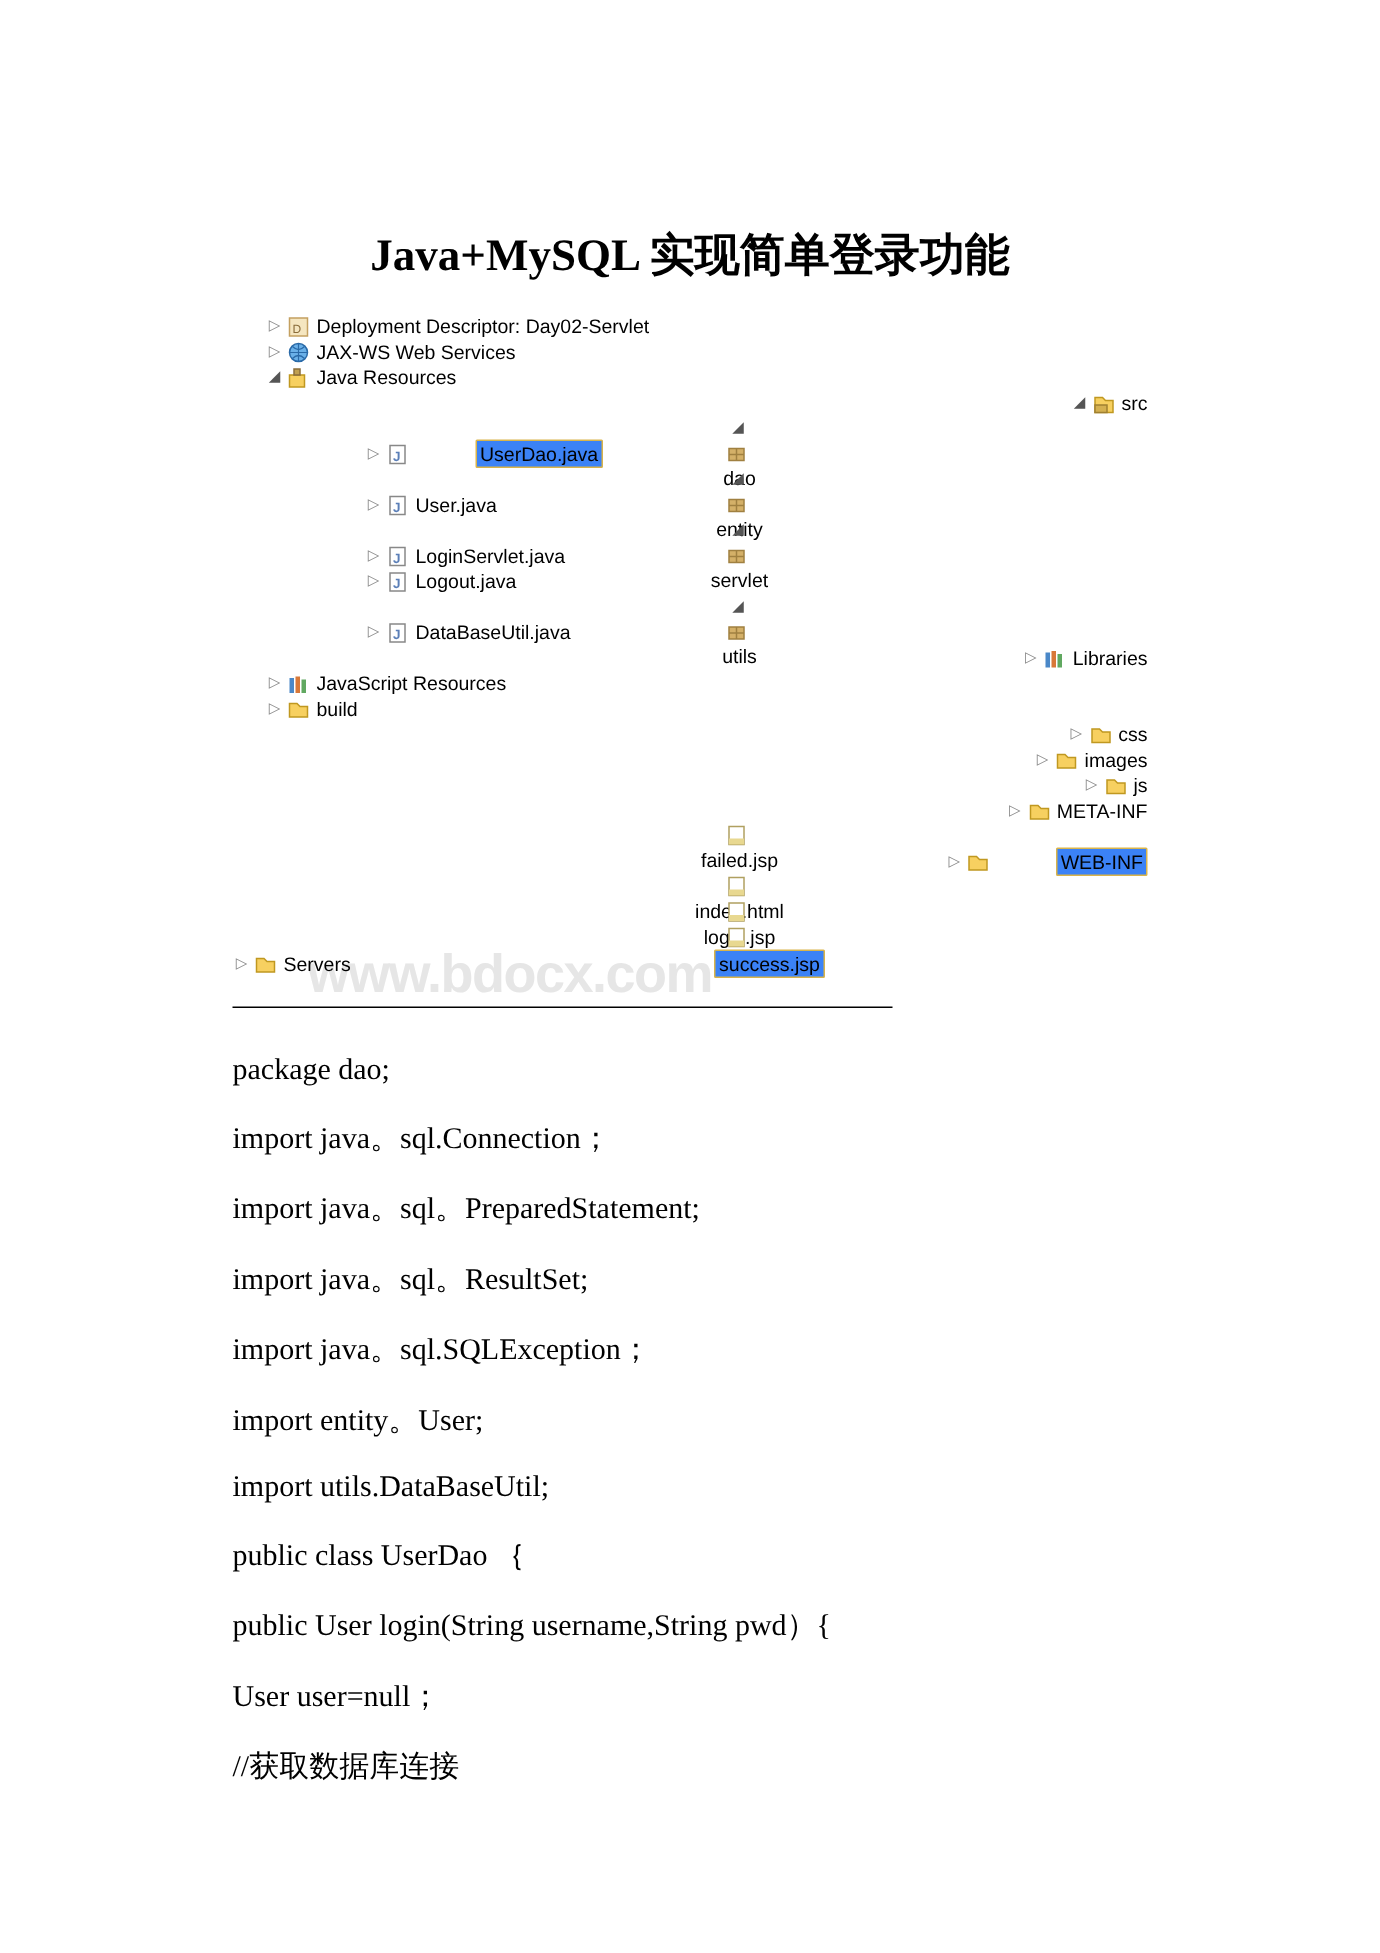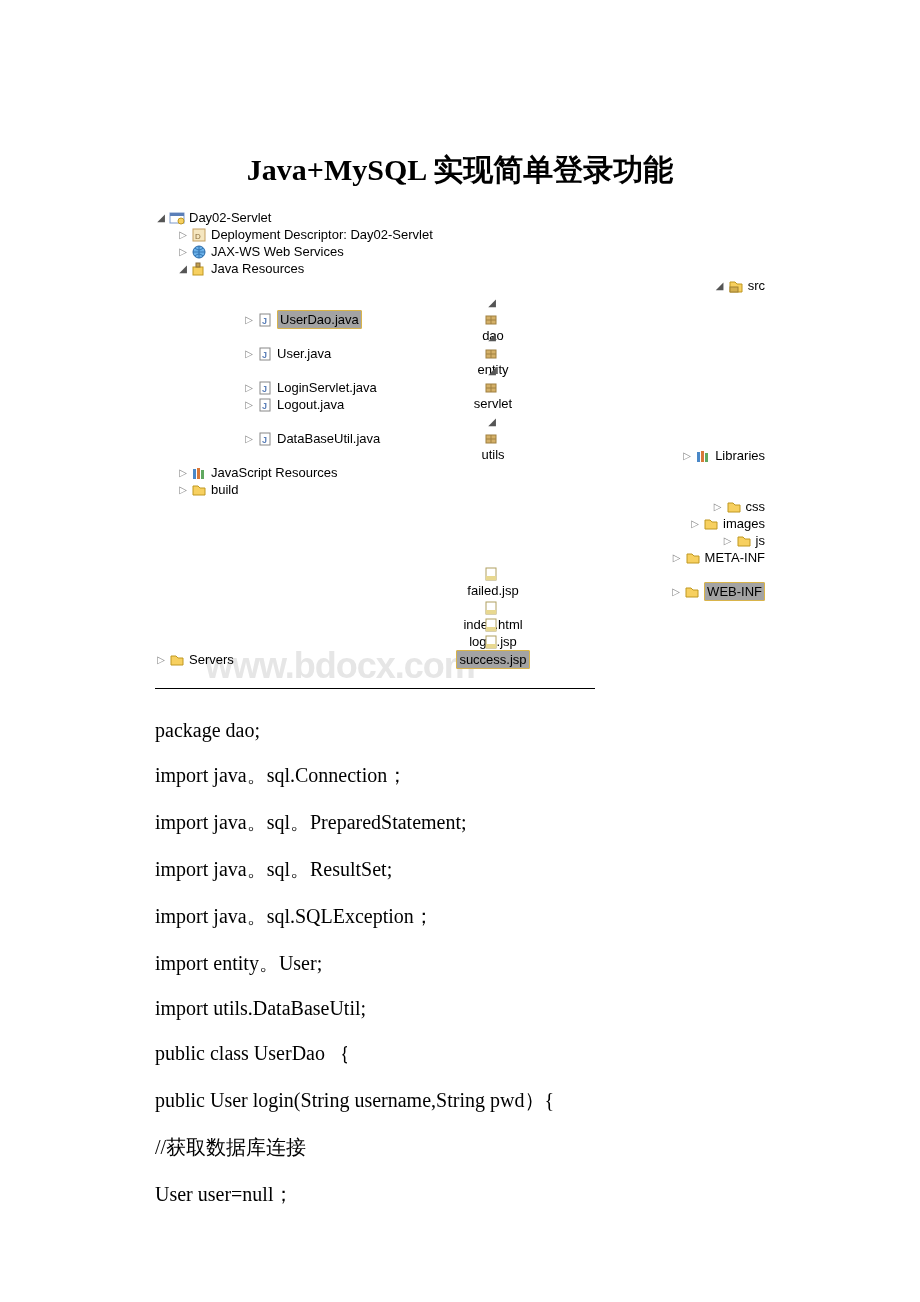--- a/index.html
+++ b/index.html
@@ -6,47 +6,36 @@
   body { width: 920px; height: 1302px; background: #fff; font-family: "SimSun", "宋体", serif; }
   .page { padding: 150px 155px 0 155px; }
   h1 { font-size: 30px; font-weight: bold; text-align: center; margin-bottom: 18px; font-family: "SimSun", "宋体", "Times New Roman", serif; }
   .tree { font-family: "Segoe UI", Tahoma, Arial, sans-serif; font-size: 13px; color: #000; line-height: 17px; margin-bottom: 20px; position: relative; }
   .row { display: flex; align-items: center; height: 17px; white-space: nowrap; }
   .arrow { display: inline-block; width: 12px; text-align: center; color: #646464; font-size: 10px; margin-right: 2px; }
   .arrow.open::before { content: "◢"; color:#555; }
   .arrow.closed::before { content: "▷"; color:#888; }
   .ic { display: inline-flex; width: 16px; height: 16px; align-items: center; justify-content: center; margin-right: 4px; }
   .lbl { }
-  .sel { background: #a3a3a3; border: 1px solid #d9b44a; padding: 0 2px; border-radius: 1px; }
+  .sel { background: #3b82f6; border: 1px solid #d9b44a; padding: 0 2px; border-radius: 1px; margin-left: 40px; }
   .ind1 { padding-left: 22px; }
   .ind2 { padding-left: 44px; justify-content: flex-end; }
   .ind3 { padding-left: 66px; flex-direction: column; }
   .ind4 { padding-left: 88px; }
   .watermark { position: absolute; left: 50px; bottom: -6px; font-size: 36px; font-weight: bold; color: #e6e6e6; font-family: Arial, sans-serif; pointer-events: none; z-index: -1; letter-spacing: -1px; }
   .hr { border-bottom: 1px solid #000; width: 440px; margin: 14px 0 30px 0; }
   .code p { font-family: "Times New Roman", serif; font-size: 20px; color: #000; margin-bottom: 20px; }
 </style>
 </head>
 <body>
 
 <div class="page">
   <h1>Java+MySQL 实现简单登录功能</h1>
 
   <div class="tree">
-    <div class="row">
-      <span class="arrow open"></span>
-      <span class="ic">
-          <svg width="16" height="16">
-            <rect x="1" y="3" width="14" height="10" fill="#fff" stroke="#7a98c9"></rect>
-            <rect x="1" y="3" width="14" height="3" fill="#5b7fb8"></rect>
-            <circle cx="12" cy="11" r="3" fill="#f7d060" stroke="#c09820"></circle>
-          </svg>
-        </span>
-      <span class="lbl">Day02-Servlet</span>
-    </div>
     <div class="row ind1">
       <span class="arrow closed"></span>
       <span class="ic">
           <svg width="16" height="16">
             <rect x="2" y="2" width="12" height="12" fill="#f5e6c0" stroke="#c4a060"></rect>
             <text x="4" y="12" font-size="8" fill="#8a6d3b">D</text>
           </svg>
         </span>
       <span class="lbl">Deployment Descriptor: Day02-Servlet</span>
     </div>
@@ -303,16 +292,16 @@
   <div class="code">
     <p>package dao;</p>
     <p>import java。sql.Connection；</p>
     <p>import java。sql。PreparedStatement;</p>
     <p>import java。sql。ResultSet;</p>
     <p>import java。sql.SQLException；</p>
     <p>import entity。User;</p>
     <p>import utils.DataBaseUtil;</p>
     <p>public class UserDao ｛</p>
     <p> public User login(String username,String pwd）{</p>
+    <p>  User user=null；</p>
     <p>  //获取数据库连接</p>
-    <p>  User user=null；</p>
   </div>
 </div>
 
 </body></html>

